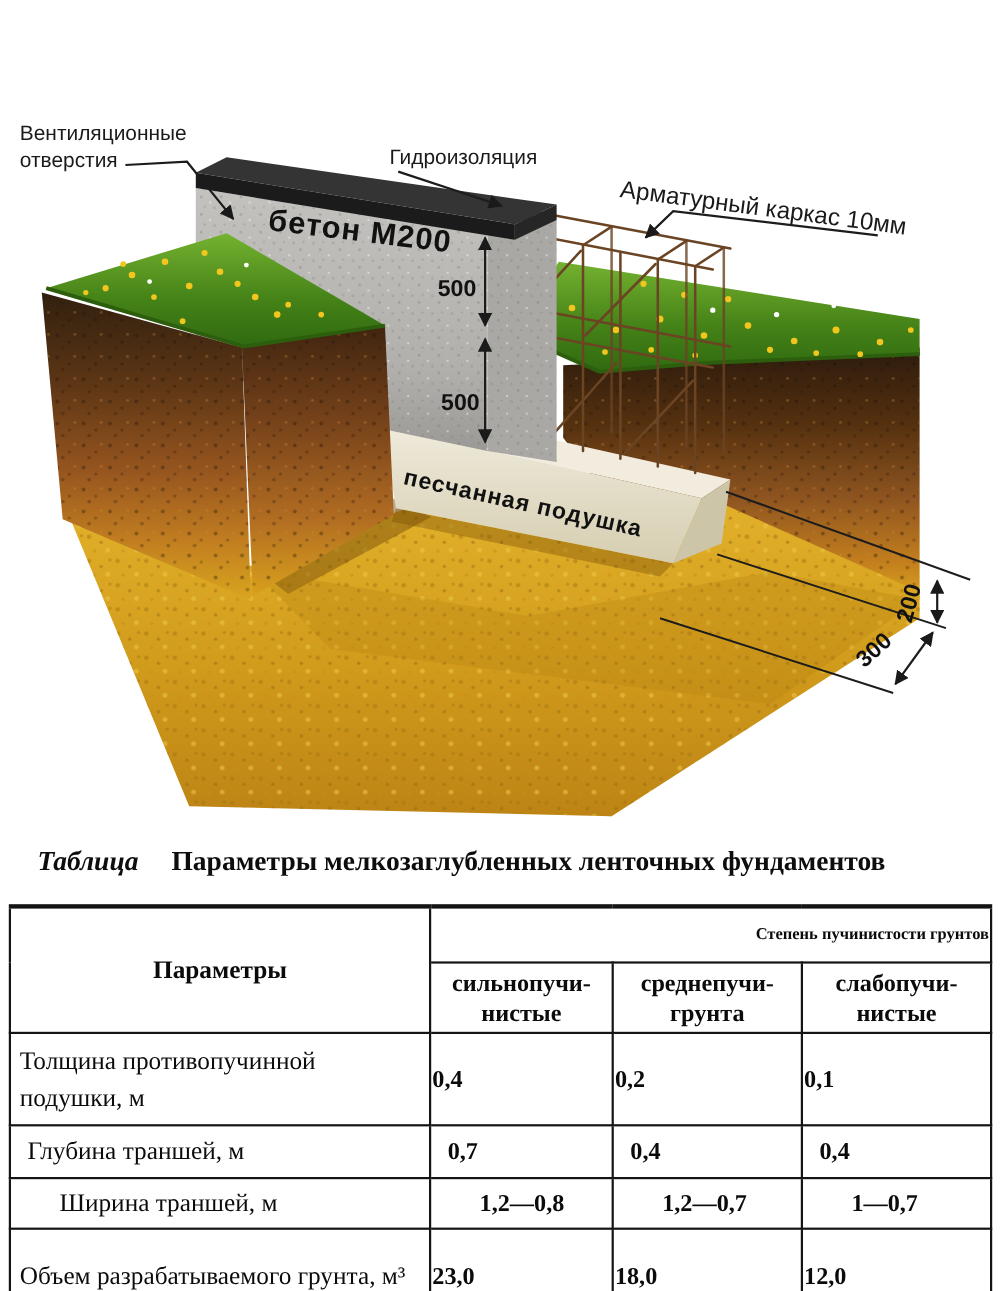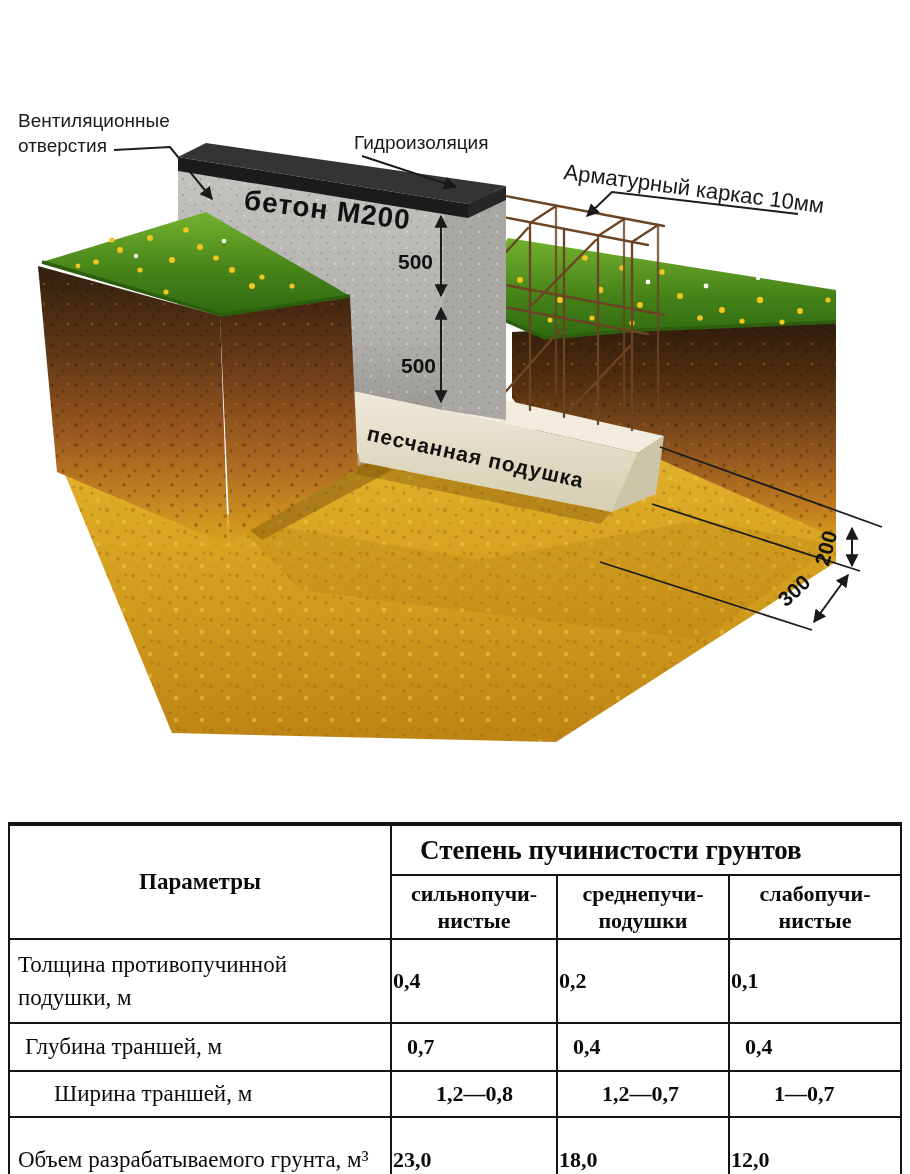--- a/index.html
+++ b/index.html
@@ -17,21 +17,21 @@
   .dimtxt{font-family:"Liberation Sans",sans-serif;font-weight:bold;fill:#111;}
   .caption{position:absolute;top:770px;left:34px;width:860px;display:flex;gap:30px;
            font-family:"Liberation Serif",serif;font-size:25px;font-weight:bold;color:#0d0d0d;}
   .caption .cap-word{font-style:italic;}
   .tbl-wrap{position:absolute;top:822px;left:8px;width:892px;}
   table.params{border-collapse:collapse;table-layout:fixed;width:892px;
                font-family:"Liberation Serif",serif;color:#0b0b0b;}
   table.params td,table.params th{border:2px solid #141414;margin:0;overflow:hidden;}
   table.params .outer-top{border-top:4px solid #141414;}
   table.params .outer-bot{border-bottom:4px solid #141414;}
-  th.group{height:46px;font-size:27px;font-weight:bold;text-align:left;vertical-align:middle;
+  th.group{height:46px;font-size:15px;font-weight:bold;text-align:right;vertical-align:middle;
            border-bottom:2px solid #141414;padding-left:28px;}
   th.param-col{font-size:23px;font-weight:bold;vertical-align:middle;}
   th.sub{height:60px;font-size:22px;font-weight:bold;vertical-align:middle;
          white-space:pre-line;line-height:1.25;border-top:2px solid #141414;border-bottom:4px solid #141414;}
   td.rlabel{font-size:23px;font-weight:normal;text-align:left;padding:4px 6px 4px 8px;vertical-align:middle;line-height:1.45;}
   td.rval{font-size:22px;font-weight:bold;text-align:left;vertical-align:middle;}
   tr.r1 td{height:74px;} tr.r2 td{height:38px;padding-left:15px;} tr.r3 td{height:36px;padding-left:44px;} tr.r4 td{height:76px;}
 </style>
 </head>
 <body>
@@ -247,39 +247,43 @@
       <polyline points="362,156 456,187" marker-end="url(#arr)"></polyline>
       <polyline points="798,214 612,192 587,216" marker-end="url(#arr)"></polyline>
     </g>
 
     <text x="18" y="127" class="lblsans" font-size="19">Вентиляционные</text>
     <text x="18" y="152" class="lblsans" font-size="19">отверстия</text>
     <text x="354" y="149" class="lblsans" font-size="19">Гидроизоляция</text>
     <text x="563" y="179" transform="rotate(7.5 563 179)" class="lblsans" font-size="22">Арматурный каркас 10мм</text>
   </svg>
 
+  <div class="caption">
+    <span class="cap-word">Таблица</span>
+    <span>Параметры мелкозаглубленных ленточных фундаментов</span>
+  </div>
 
   <div class="tbl-wrap">
     <table class="params">
       <colgroup>
           <col style="width:382px">
           <col style="width:166px">
           <col style="width:172px">
           <col style="width:172px">
         </colgroup>
       <tbody>
           <tr>
         <th class="param-col outer-top" rowspan="2">Параметры</th>
         <th class="group outer-top" colspan="3">Степень пучинистости грунтов</th>
       </tr>
       <tr>
         <th class="sub">сильнопучи-
 нистые</th>
         <th class="sub">среднепучи-
-подушки</th>
+грунта</th>
         <th class="sub">слабопучи-
 нистые</th>
       </tr>
       <tr class="r1">
         <td class="rlabel">Толщина противопучинной подушки, м</td>
         <td class="rval">0,4</td>
         <td class="rval">0,2</td>
         <td class="rval">0,1</td>
       </tr>
       <tr class="r2">

